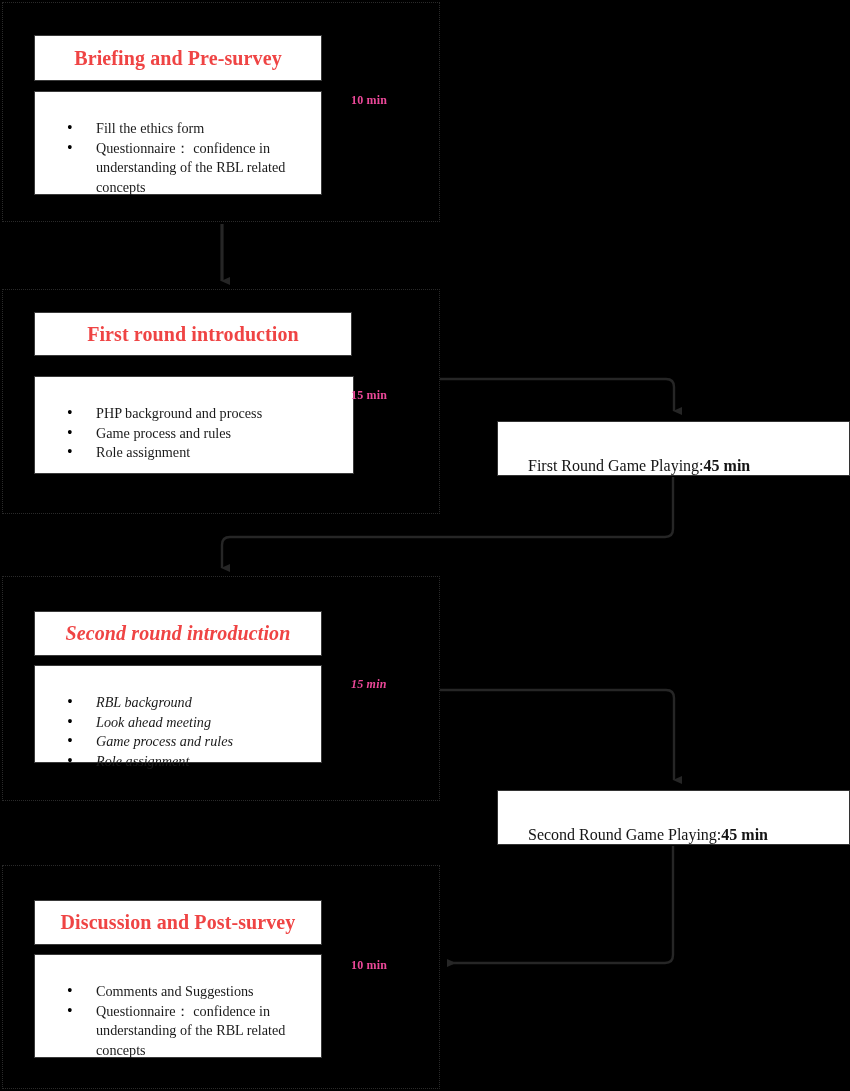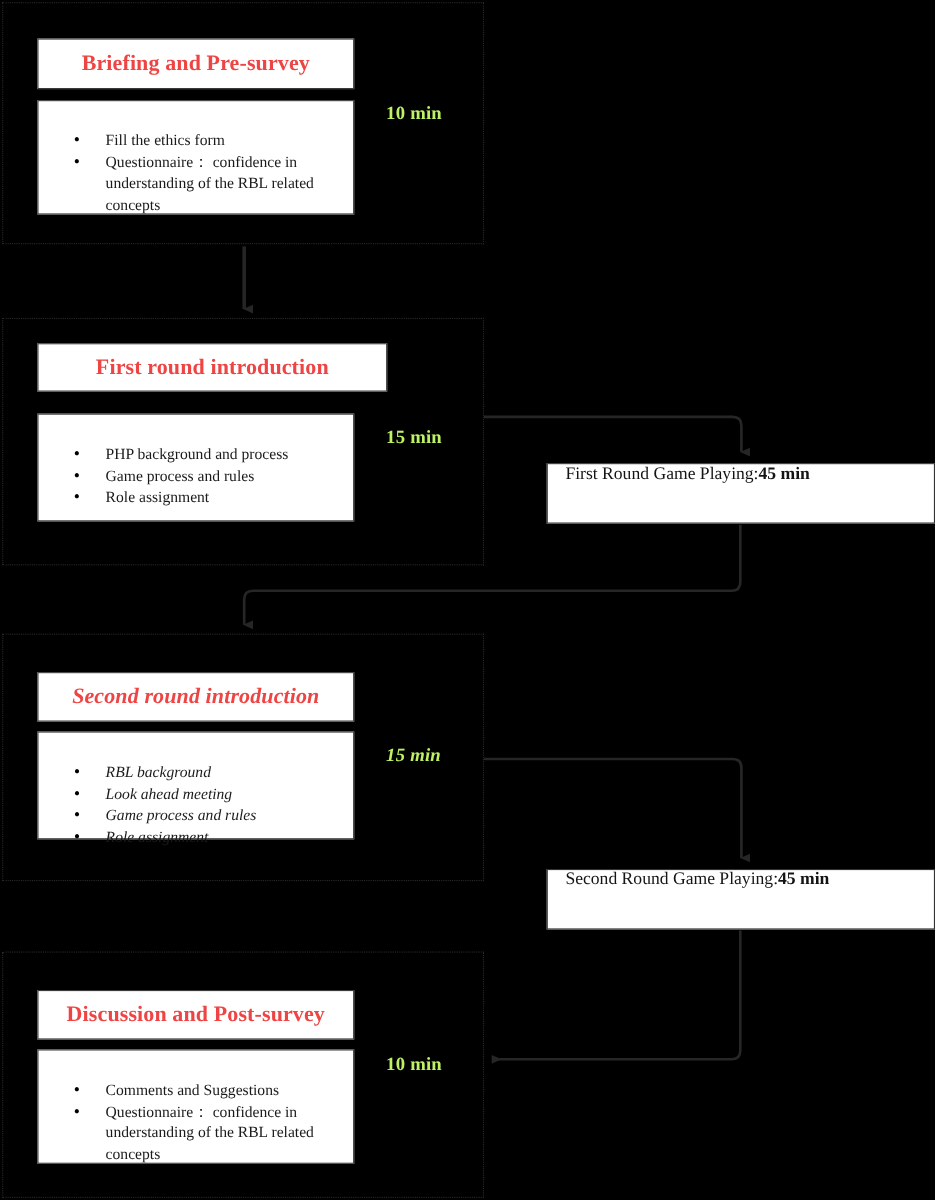--- a/index.html
+++ b/index.html
@@ -71,37 +71,37 @@
     top: -1px;
     font-size: 16px;
     line-height: 19.5px;
     color: #000;
   }
 
   
   .duration {
     position: absolute;
     font-weight: bold;
-    font-size: 17px;
-    color: #bef264;
+    font-size: 12px;
+    color: #ec4899;
     white-space: nowrap;
     letter-spacing: .2px;
   }
 
   
   .gamebar {
     position: absolute;
     background: #ffffff;
     border: 1px solid #333333;
   }
   .gamebar-text {
     display: flex;
-    align-items: flex-start;
+    align-items: flex-end;
     width: 100%; height: 100%;
-    padding-left: 16px;
+    padding-left: 30px;
     font-size: 16px;
     color: #141414;
     white-space: nowrap;
   }
   .gamebar-text b { font-weight: bold; }
 
   
   #wires {
     position: absolute;
     left: 0; top: 0;
@@ -129,21 +129,21 @@
 
     <div class="duration" style="left:348px; top:90px;">10 min</div>
   </div>
 
   <div class="phase" style="left:2px; top:289px; width:438px; height:225px;">
 
     <div class="card" style="left:31px; top:22px; width:318px; height:44px;">
       <div class="card-title">First round introduction</div>
     </div>
 
-    <div class="card" style="left:31px; top:86px; width:288px; height:98px;">
+    <div class="card" style="left:31px; top:86px; width:320px; height:98px;">
       <ul class="bullets">
         <li>PHP background and process</li>
         <li>Game process and rules</li>
         <li>Role assignment</li>
       </ul>
     </div>
 
     <div class="duration" style="left:348px; top:98px;">15 min</div>
   </div>
 

